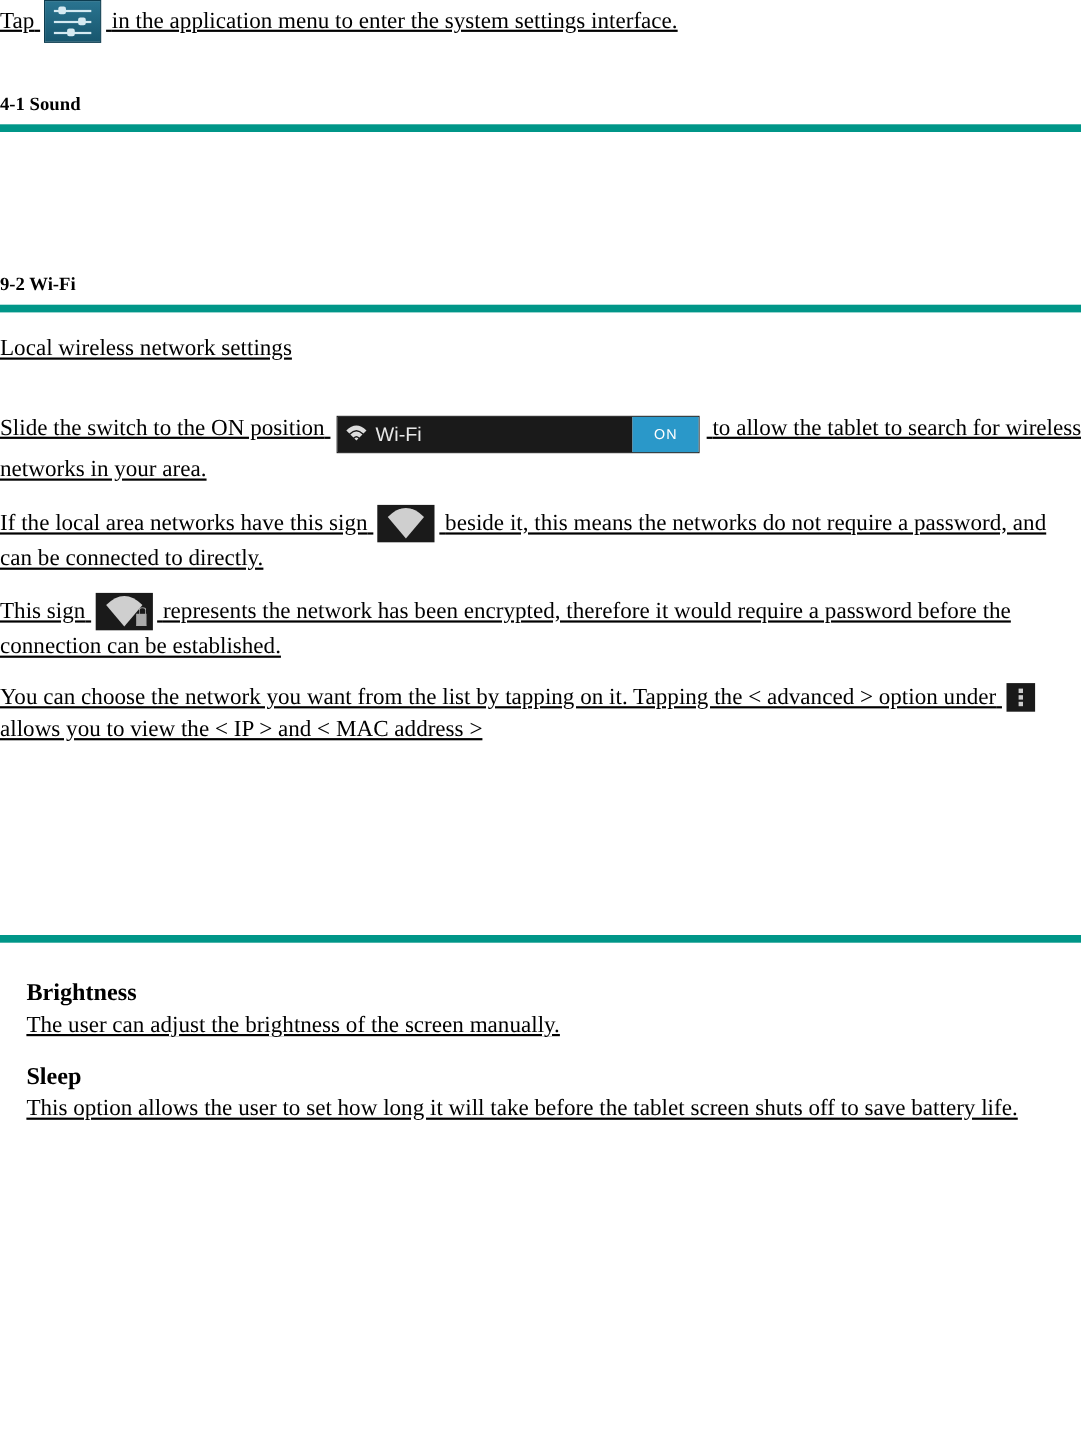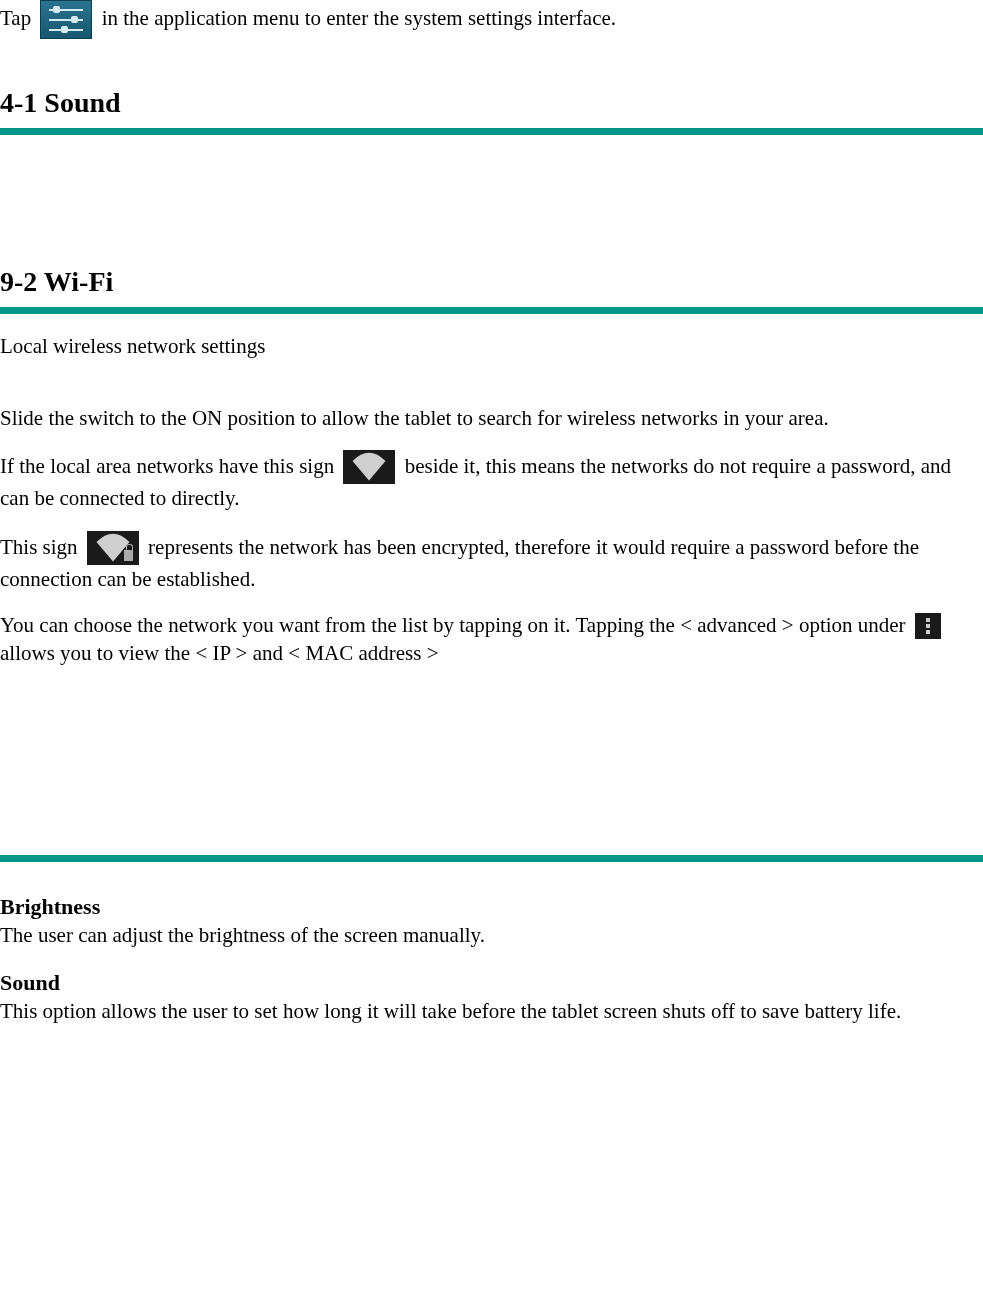--- a/index.html
+++ b/index.html
@@ -6,25 +6,25 @@
   body {
     font-family: "Times New Roman", Times, serif;
     font-size: 21px;
     line-height: 1.35;
     color: #000;
     margin: 0;
     padding: 0;
     width: 983px;
     background: #fff;
   }
-  p { margin: 0 0 18px 0; }
+  p { margin: 0 0 18px 0; text-decoration: underline; }
   h2 {
     font-family: "Times New Roman", Times, serif;
     font-weight: bold;
-    font-size: 28px;
+    font-size: 17px;
     margin: 0 0 6px 0;
   }
   h3 {
     font-family: "Times New Roman", Times, serif;
     font-weight: bold;
     font-size: 22px;
     margin: 0;
   }
   .rule {
     height: 7px;
@@ -130,21 +130,21 @@
     vertical-align: -7px;
     margin: 0 4px;
     position: relative;
   }
   .menu-icon-small .dot {
     position: absolute;
     width: 4px; height: 4px;
     background: #ccc;
     left: 11px;
   }
-  .subhead-block { margin-bottom: 18px; }
+  .subhead-block { margin-bottom: 18px; padding-left: 24px; }
   .subhead-block p { margin-bottom: 0; }
   .gap-large { height: 70px; }
   .gap-xl { height: 130px; }
 </style>
 </head>
 <body>
 
 <p class="intro-line">
   <span>Tap</span>
   <span class="inline-icon settings-icon">
@@ -167,20 +167,29 @@
   <div class="gap-large"></div>
 </div>
 
 <div class="section">
   <h2>9-2 Wi-Fi</h2>
   <div class="rule"></div>
   <p style="margin-bottom:44px;">Local wireless network settings</p>
 
   <p>
     <span>Slide the switch to the ON position</span>
+    <span class="wifi-switch">
+      <span class="wifi-switch-left">
+        <svg width="22" height="22" viewBox="0 0 24 24">
+          <path d="M12 18 C12 18 12 18 12 18 M2 8 Q12 -2 22 8 L19 11 Q12 4 5 11 Z M6 12 Q12 6 18 12 L15 15 Q12 12 9 15 Z M10 16 Q12 14 14 16 L12 18 Z" fill="#ddd"></path>
+        </svg>
+        <span>Wi-Fi</span>
+      </span>
+      <span class="wifi-switch-right">ON</span>
+    </span>
     <span>to allow the tablet to search for wireless networks in your area.</span>
   </p>
 
   <p>
     <span>If the local area networks have this sign</span>
     <span class="wifi-icon-box">
       <svg width="36" height="30" viewBox="0 0 24 20">
         <path d="M1 6 Q12 -5 23 6 L12 19 Z" fill="#cfcfcf"></path>
       </svg>
     </span>
@@ -191,21 +200,21 @@
     <span>This sign</span>
     <span class="wifi-icon-box">
       <svg width="36" height="30" viewBox="0 0 24 20">
         <path d="M1 6 Q12 -5 23 6 L12 19 Z" fill="#cfcfcf"></path>
       </svg>
       <span class="lock"></span>
     </span>
     <span>represents the network has been encrypted, therefore it would require a password before the connection can be established.</span>
   </p>
 
-  <p style="margin-bottom:17px;">
+  <p style="margin-bottom:4px;">
     <span>You can choose the network you want from the list by tapping on it. Tapping the &lt; advanced &gt; option under</span>
     <span class="menu-icon-small">
       <span class="dot" style="top:5px;"></span>
       <span class="dot" style="top:11px;"></span>
       <span class="dot" style="top:17px;"></span>
     </span>
     <span>allows you to view the &lt; IP &gt; and &lt; MAC address &gt;</span>
   </p>
   <div class="gap-xl"></div>
 </div>
@@ -213,16 +222,16 @@
 <div class="section">
   <div class="rule" style="margin-bottom:30px;"></div>
 
   <div class="subhead-block">
     <h3>Brightness</h3>
     <p>The user can adjust the brightness of the screen manually.</p>
   </div>
 
 
   <div class="subhead-block">
-    <h3>Sound</h3>
+    <h3>Sleep</h3>
     <p>This option allows the user to set how long it will take before the tablet screen shuts off to save battery life.</p>
   </div>
 </div>
 
 </body></html>

